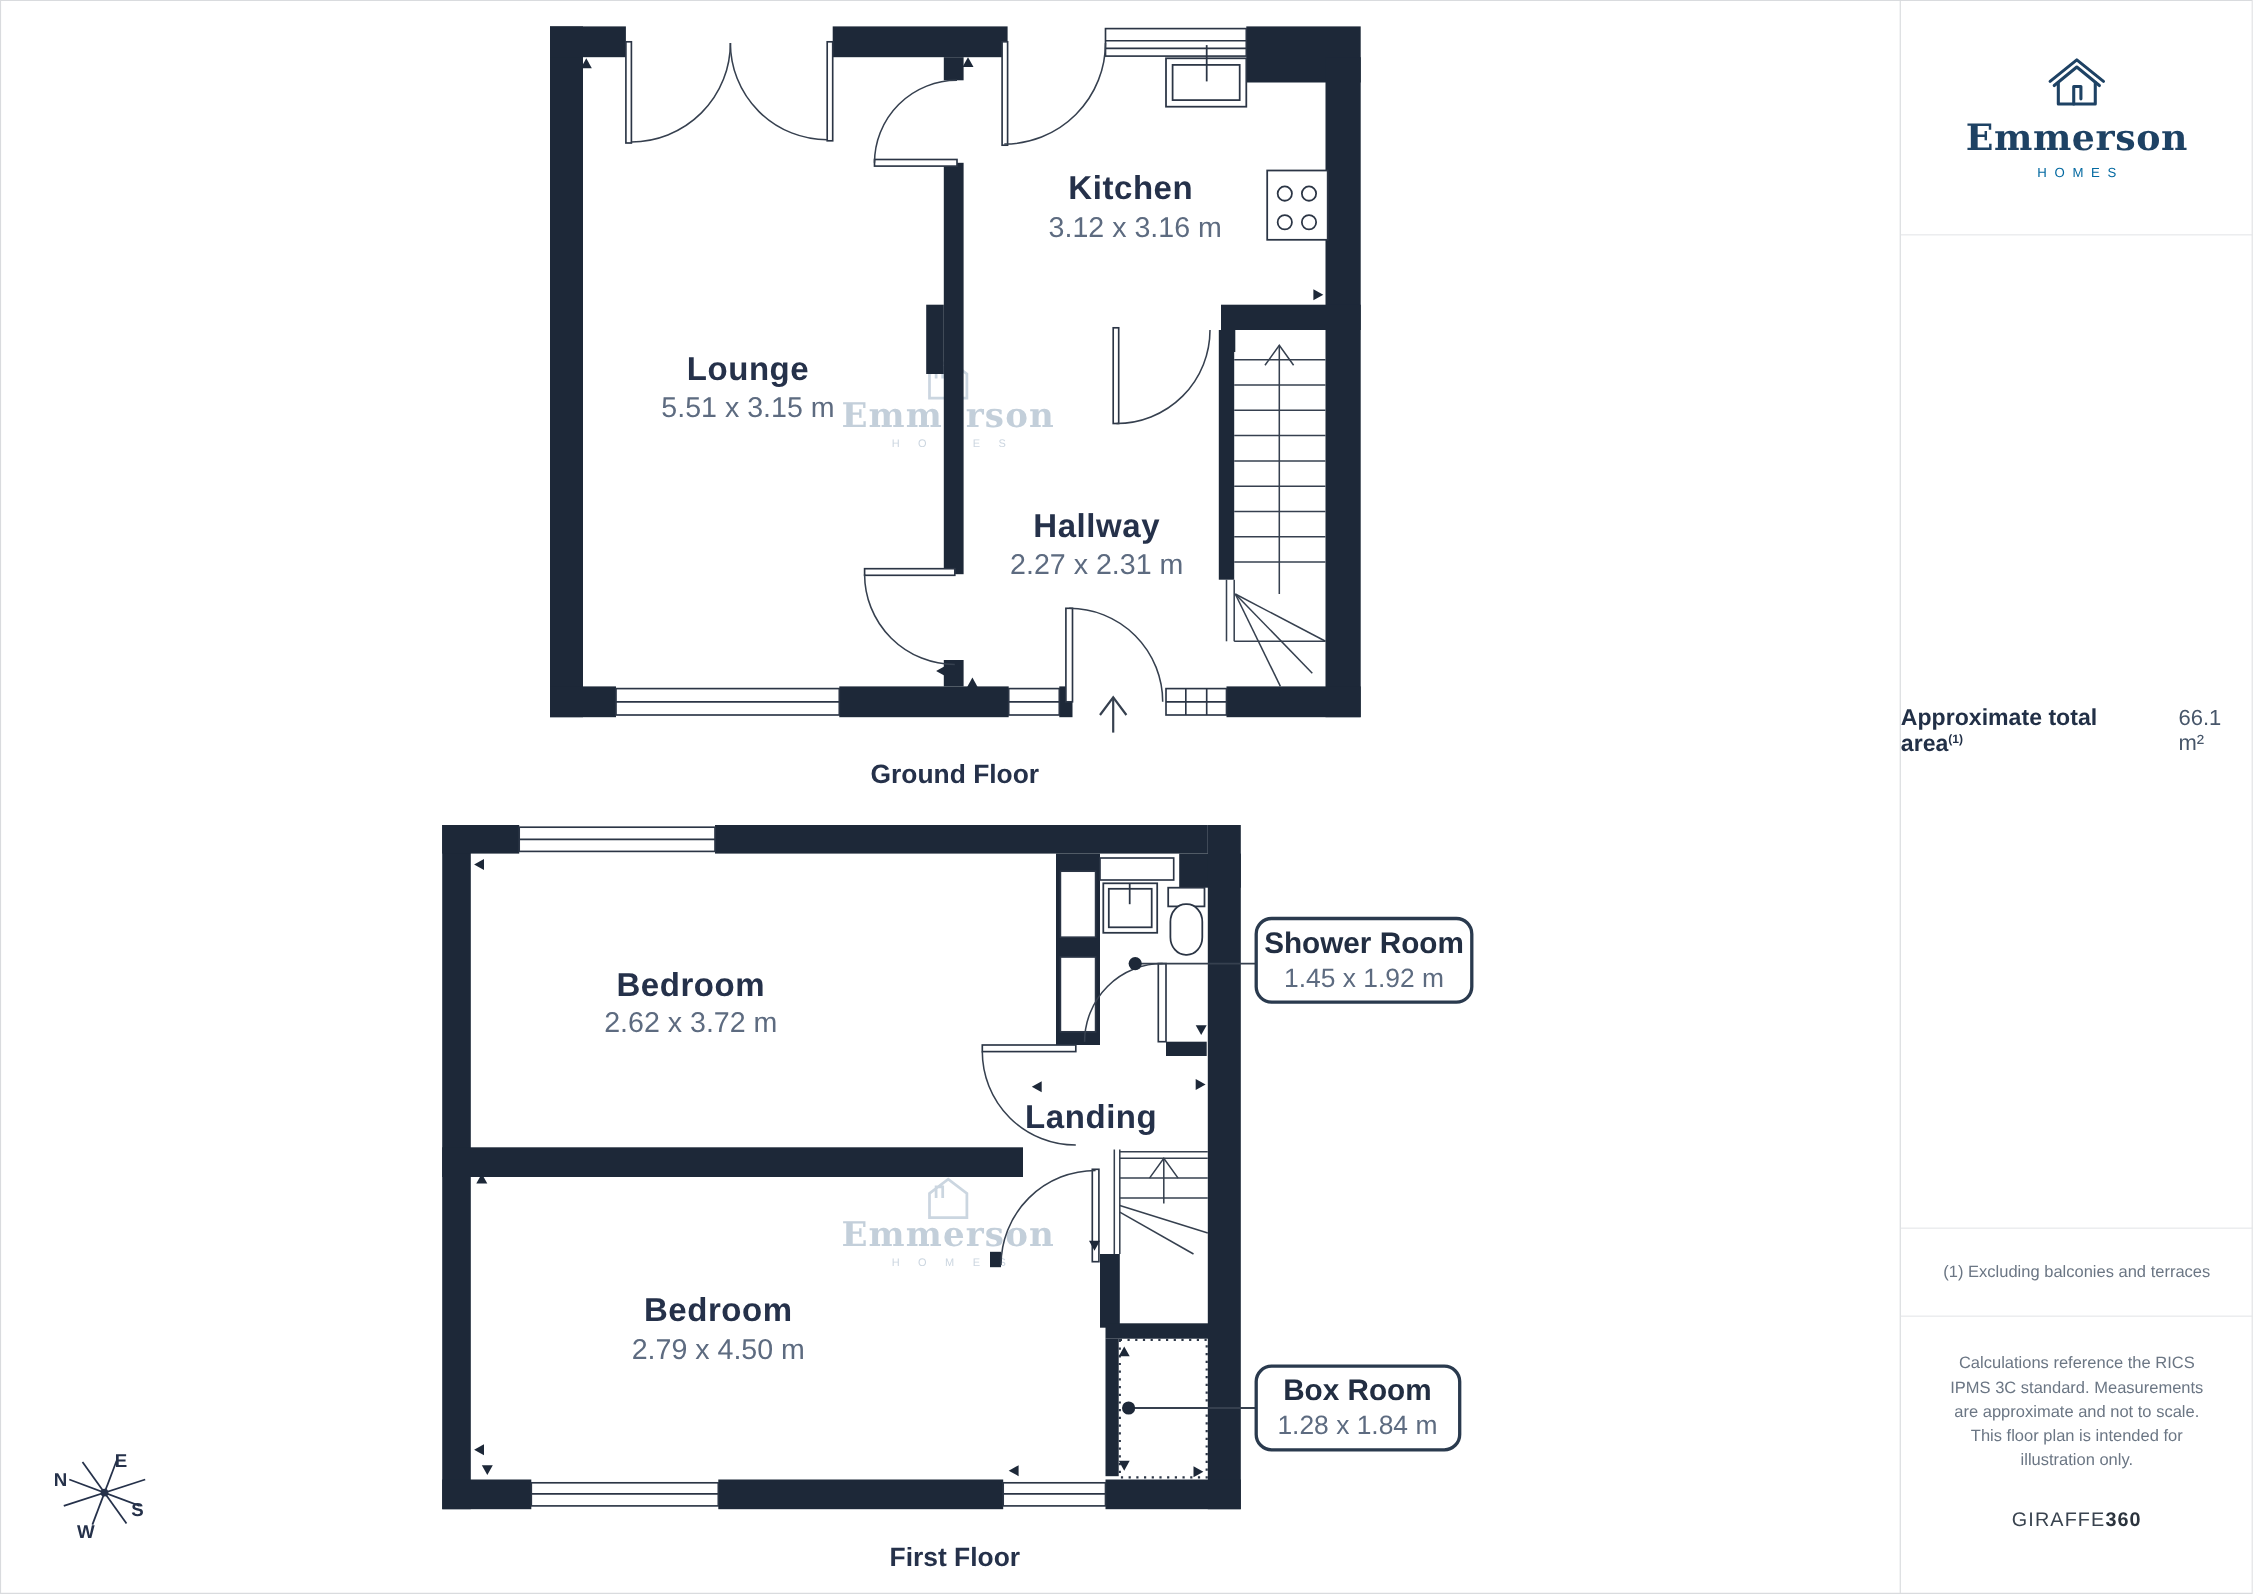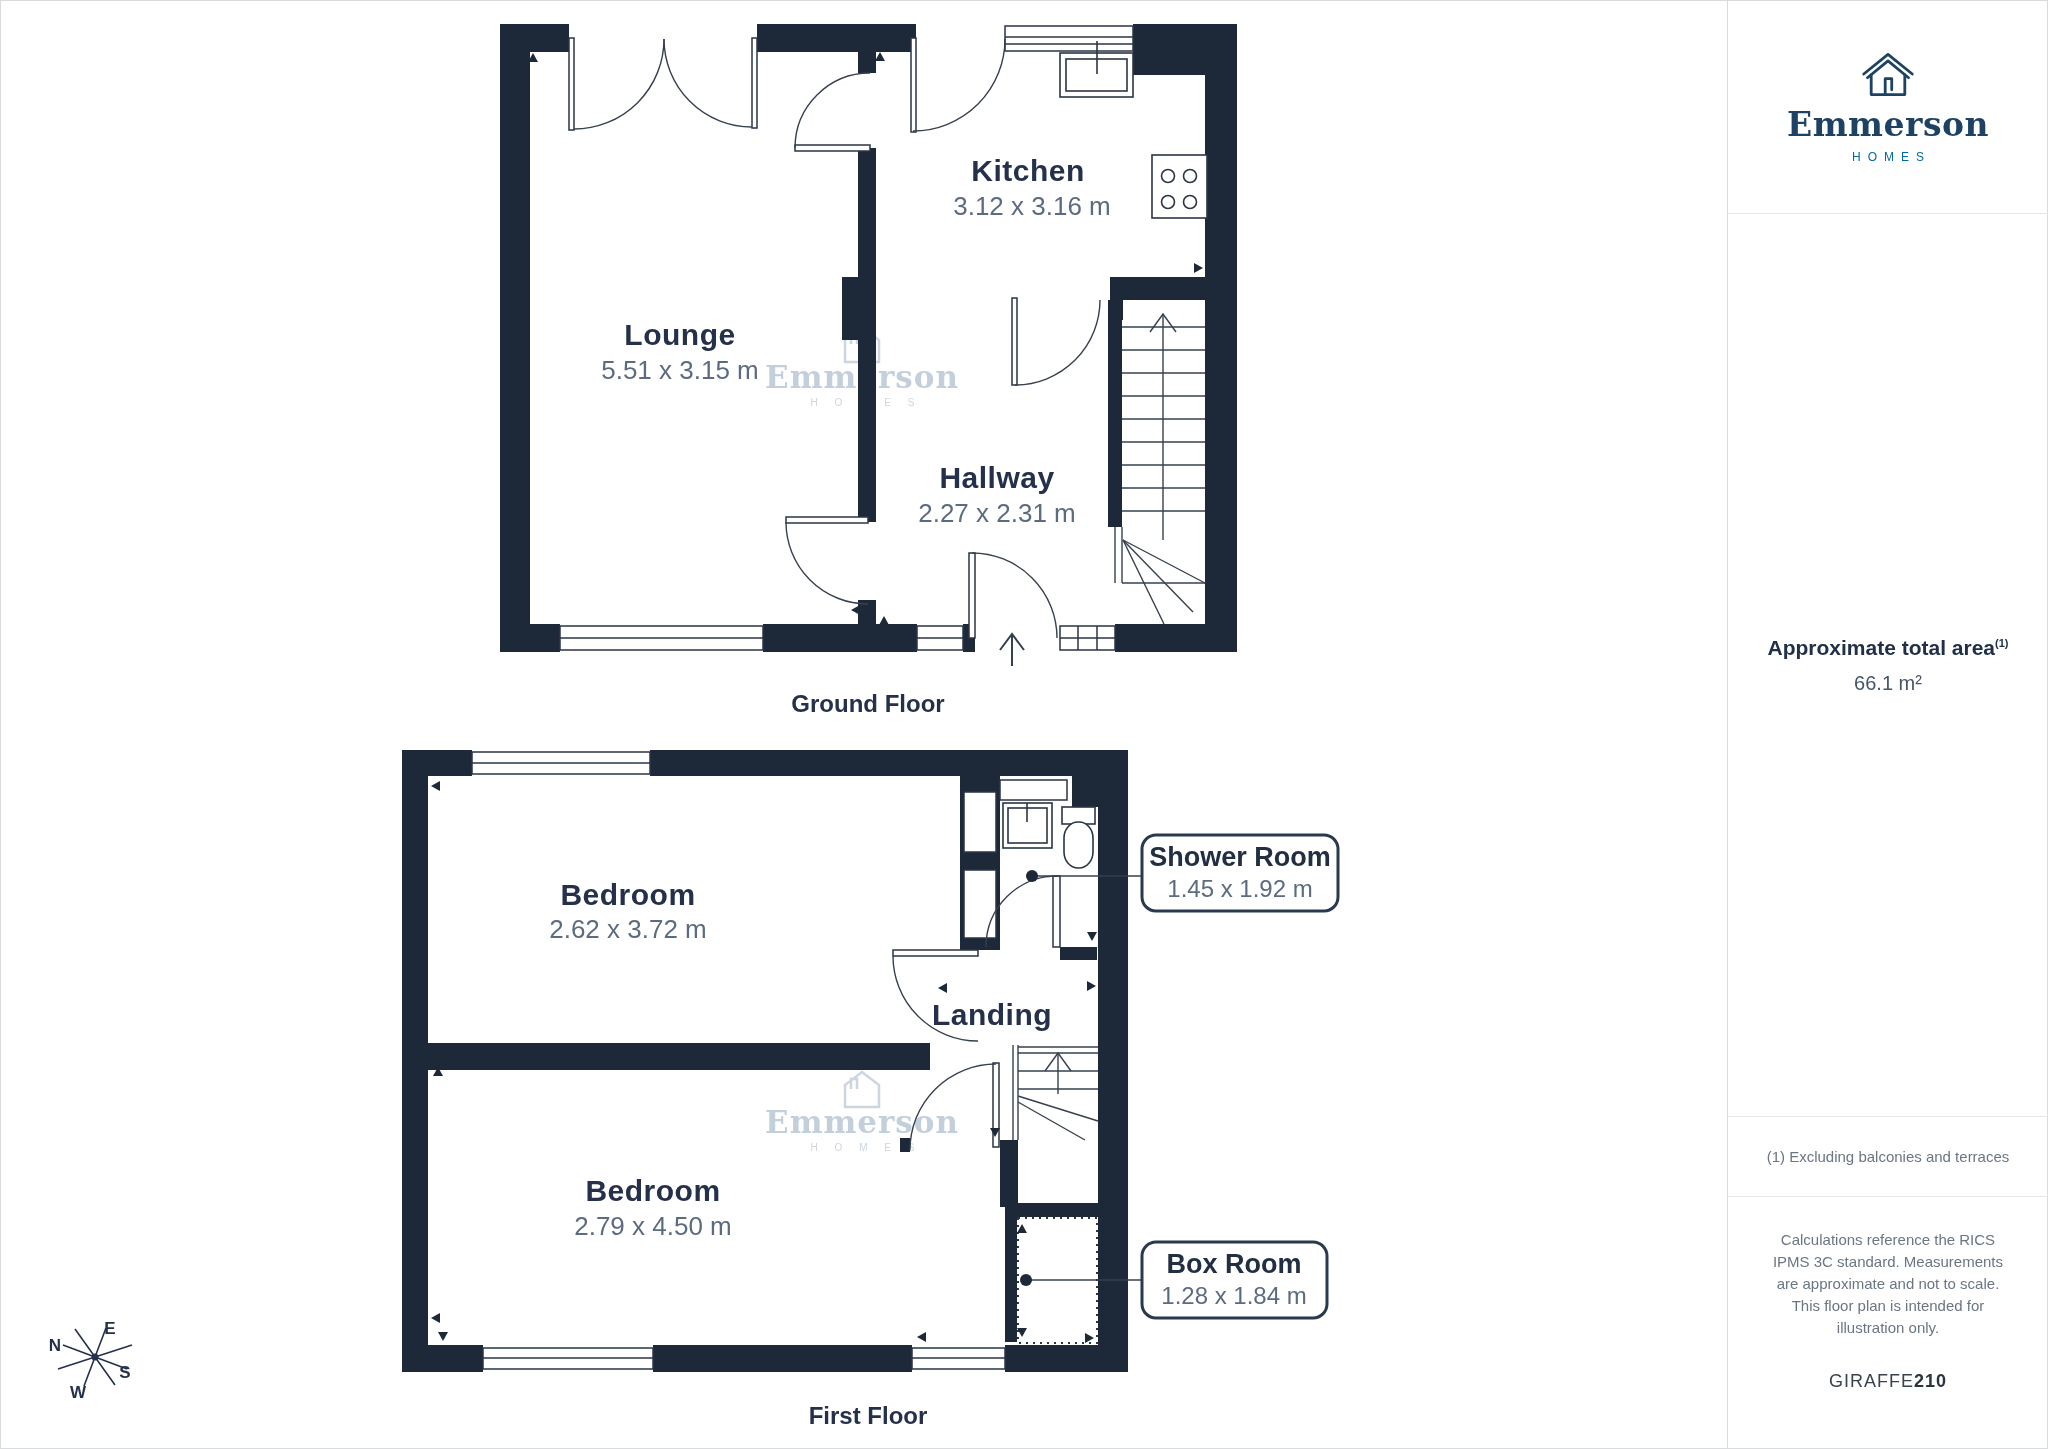--- a/index.html
+++ b/index.html
@@ -24,21 +24,21 @@
                  font-size:17px;fill:#25314a;}
   
   #sidebar{position:absolute;top:0;left:1727px;width:320px;height:1449px;
            border-left:1px solid #d8dadd;display:flex;flex-direction:column;}
   .sb-logo{height:213px;border-bottom:1px solid #e4e6e9;display:flex;
            flex-direction:column;align-items:center;justify-content:center;gap:6px;}
   .sb-brand{font-family:"DejaVu Serif",serif;font-weight:bold;font-size:33px;
             color:#1e4264;letter-spacing:.5px;}
   .sb-tagline{font-family:"Liberation Sans",sans-serif;font-size:12px;color:#0369a1;
               letter-spacing:7px;margin-left:7px;}
-  .sb-area{flex:1 1 auto;display:flex;flex-direction:column;align-items:center;
+  .sb-area{flex:1 1 auto;display:flex;flex-direction:row;align-items:center;
            justify-content:center;gap:12px;border-bottom:1px solid #e4e6e9;}
   .sb-area-label{font-weight:bold;font-size:21px;color:#223047;}
   .sb-area-label sup{font-size:11px;}
   .sb-area-value{font-size:20px;color:#47566a;}
   .sb-footnote{height:79px;display:flex;align-items:center;justify-content:center;
                border-bottom:1px solid #e4e6e9;font-size:15px;color:#6b7684;
                text-align:right;padding:0 18px;}
   .sb-calc{height:220px;display:flex;flex-direction:column;align-items:center;
            justify-content:flex-start;padding-top:32px;gap:32px;}
   .sb-disclaimer{font-size:15px;line-height:22px;color:#6b7684;text-align:center;
@@ -323,18 +323,18 @@
       <span>Approximate total area</span><sup>(1)</sup>
     </div>
     <div class="sb-area-value">66.1 m²</div>
   </div>
 
   <div class="sb-footnote">(1) Excluding balconies and terraces</div>
 
   <div class="sb-calc">
     <div class="sb-disclaimer">Calculations reference the RICS IPMS 3C standard. Measurements are approximate and not to scale. This floor plan is intended for illustration only.</div>
     <div class="sb-giraffe">
-      <span>GIRAFFE</span><b>210</b>
+      <span>GIRAFFE</span><b>360</b>
     </div>
   </div>
 </div>
 
 </div>
 
 </body></html>

